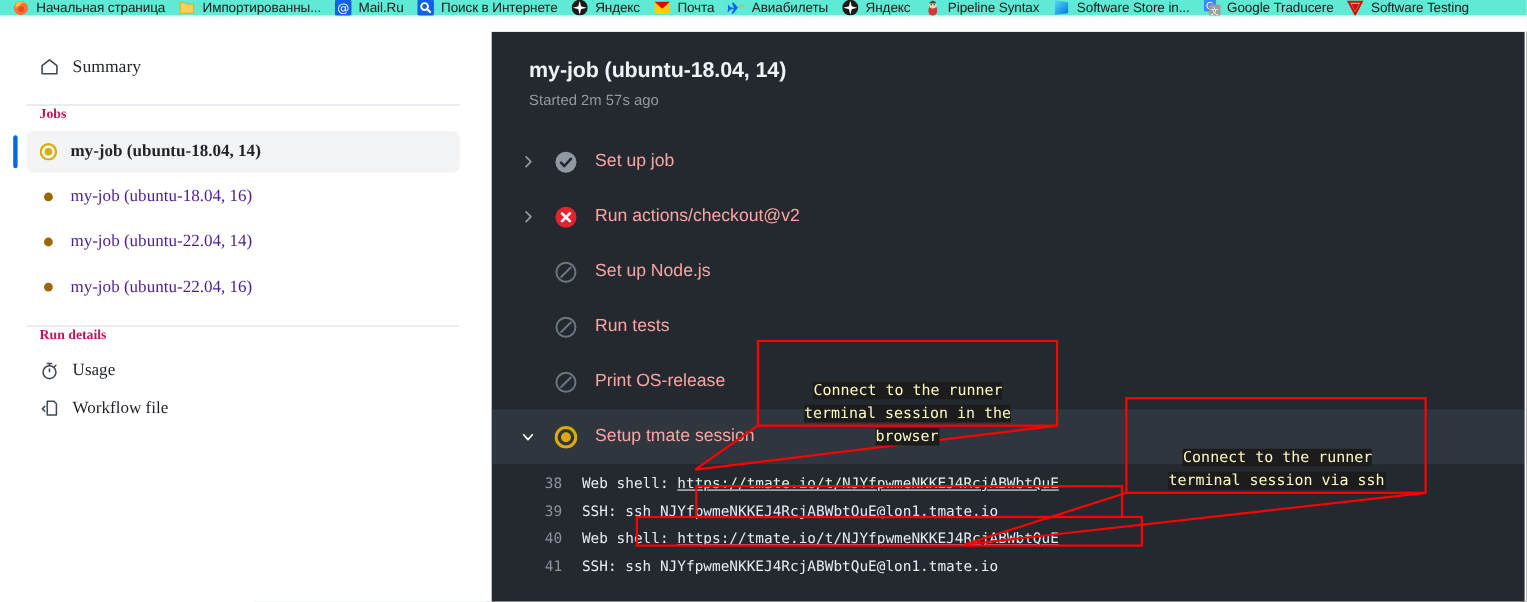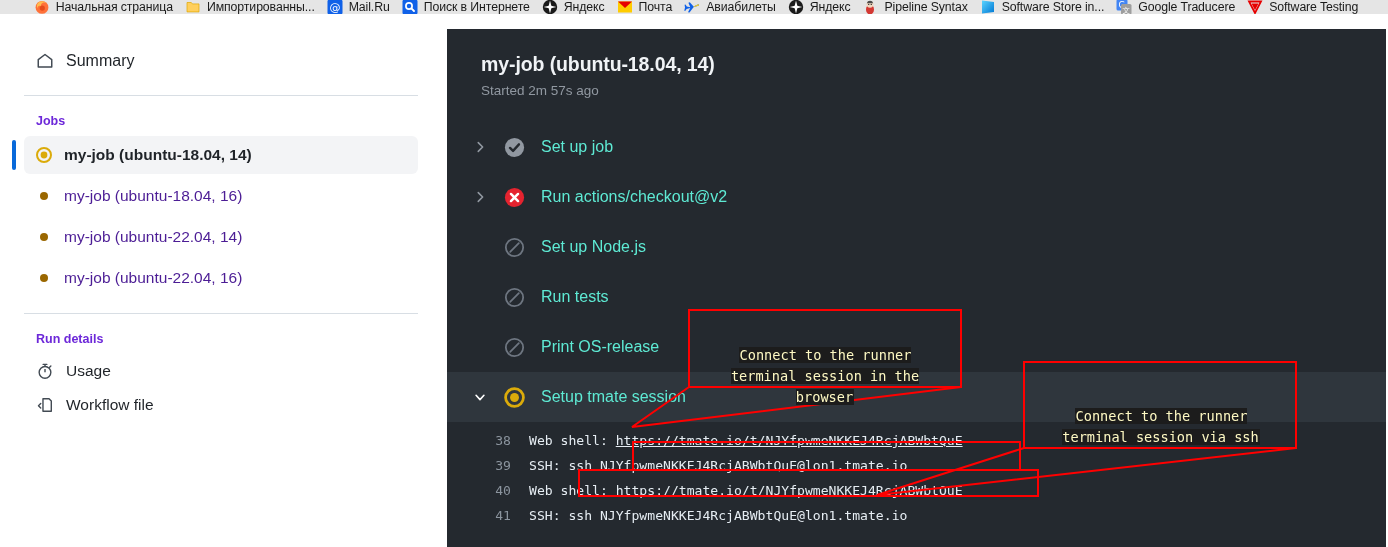--- a/index.html
+++ b/index.html
@@ -8,26 +8,25 @@
     overflow: hidden;
     background: #ffffff;
     font-family: "Liberation Sans", sans-serif;
   }
   #root { position: relative; width: 1388px; height: 547px; }
 
   
   .bookmarks-bar {
     position: absolute; left: 0; top: 0;
     width: 1388px; height: 15px;
-    background: #e5e5e5;
+    background: #5eead4;
     display: flex; align-items: center;
     padding-left: 6px;
     overflow: hidden;
     border-bottom: 1px solid #ffffff;
-    justify-content: center;
   }
   .bm-item {
     display: flex; align-items: center;
     height: 24px;
     padding: 0 7px 0 5px;
     flex: 0 0 auto;
     white-space: nowrap;
     cursor: default;
   }
   .bm-label {
@@ -43,20 +42,21 @@
   }
   .bm-ico svg { display: block; }
 
   
   .sidebar {
     position: absolute; left: 0; top: 29px;
     width: 442px; height: 518px;
     background: #ffffff;
     padding: 0 24px;
     overflow: hidden;
+    font-family: Liberation Serif, serif;
   }
   .side-row {
     display: flex; align-items: center;
     height: 34px;
     border-radius: 6px;
     padding-left: 12px;
     color: #24292f;
     position: relative;
   }
   .side-row .s-ico {
@@ -67,22 +67,22 @@
   }
   .side-row .s-label { font-size: 15.5px; color: #1f2328; }
   .summary-row { margin-top: 14px; height: 36px; }
   .summary-row .s-label { font-size: 16px; }
 
   .divider {
     height: 1px; background: #d8dee4;
     margin: 16px 0 0 0;
   }
   .sec-title {
-    font-size: 12.5px; font-weight: bold; color: #6d28d9;
-    padding-left: 12px; margin-top: 18px; margin-bottom: 8px;
+    font-size: 12.5px; font-weight: bold; color: #be185d;
+    padding-left: 12px; margin-bottom: 8px;
   }
   .job-list { list-style: none; }
   .job-item {
     display: flex; align-items: center;
     height: 38px;
     border-radius: 6px;
     padding-left: 12px;
     position: relative;
     margin-bottom: 3px;
   }
@@ -132,21 +132,21 @@
   .chev {
     width: 22px; flex: 0 0 22px;
     display: flex; align-items: center; justify-content: center;
     color: #9198a1;
   }
   .step-ico {
     width: 22px; height: 22px; flex: 0 0 22px;
     margin-left: 12px; margin-right: 16px;
     display: flex; align-items: center; justify-content: center;
   }
-  .step-label { font-size: 16px; color: #5eead4; }
+  .step-label { font-size: 16px; color: #fca5a5; }
 
   
   .logs { margin-top: 6px; }
   .log-line {
     display: flex; align-items: center;
     height: 25px;
     font-family: "DejaVu Sans Mono", monospace;
     font-size: 13.1px;
     color: #e6edf3;
     padding-left: 0;

